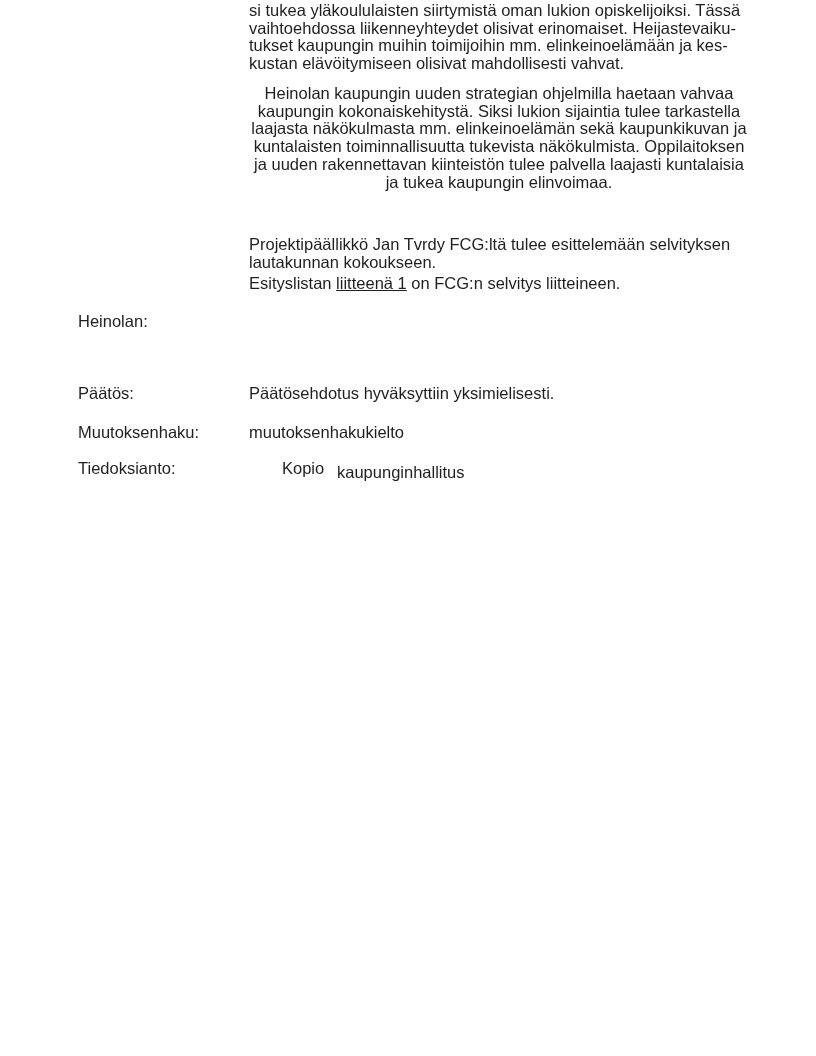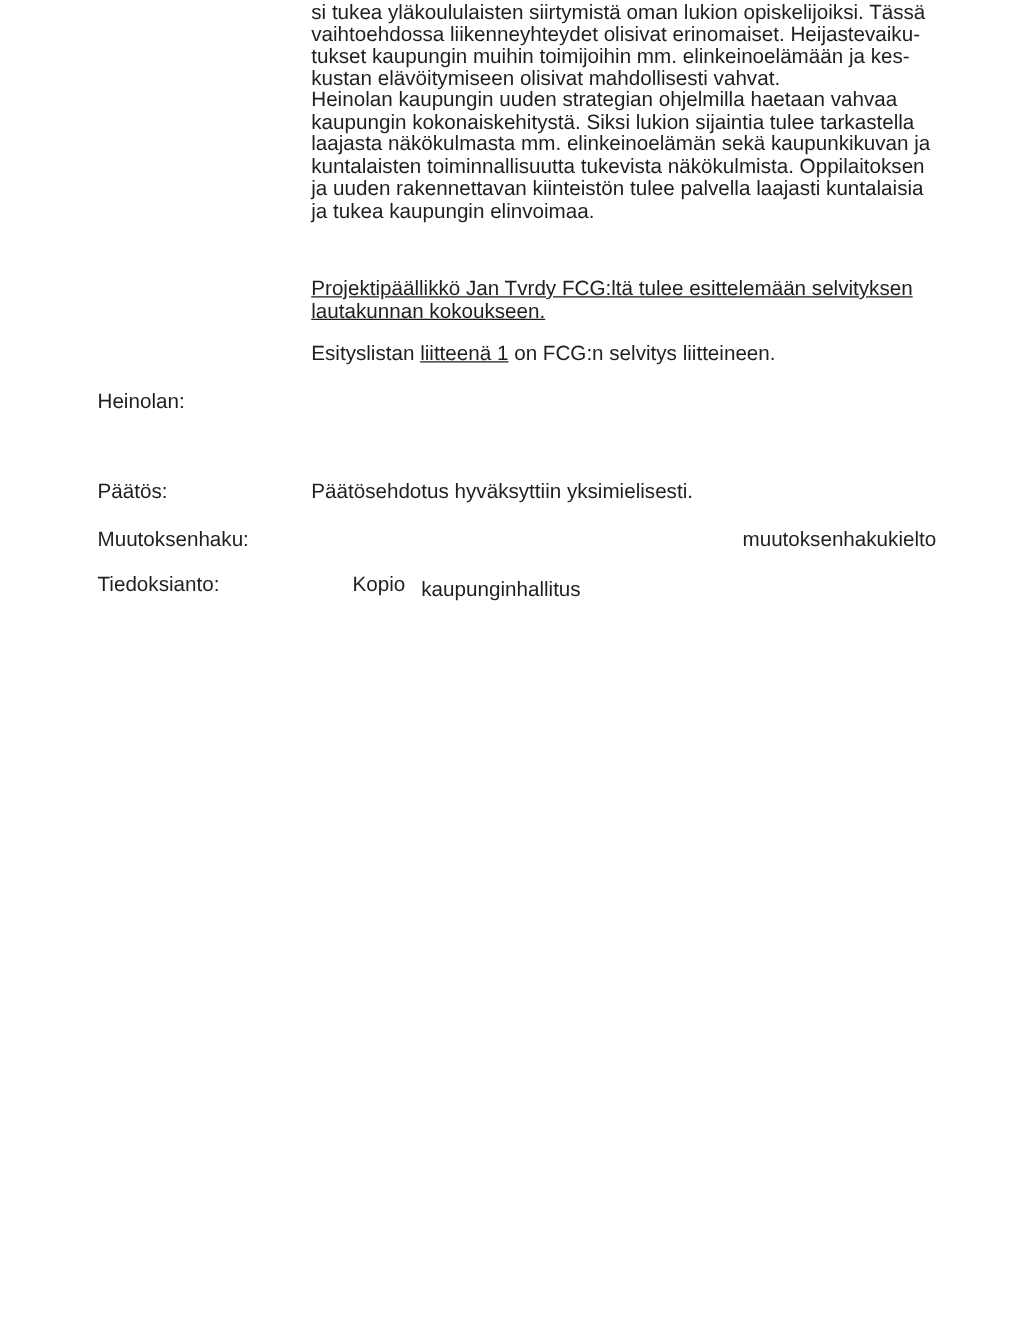--- a/index.html
+++ b/index.html
@@ -28,37 +28,37 @@
 </head>
 <body>
 
 <div class="page">
 
   <div class="abs body-col multiline" style="top: 2px;">si tukea yläkoululaisten siirtymistä oman lukion opiskelijoiksi. Tässä
 vaihtoehdossa liikenneyhteydet olisivat erinomaiset. Heijastevaiku-
 tukset kaupungin muihin toimijoihin mm. elinkeinoelämään ja kes-
 kustan elävöitymiseen olisivat mahdollisesti vahvat.</div>
 
-  <div class="abs body-col multiline" style="top: 72px;">Heinolan kaupungin uuden strategian ohjelmilla haetaan vahvaa
+  <div class="abs body-col multiline" style="top: 85px; text-align: center;">Heinolan kaupungin uuden strategian ohjelmilla haetaan vahvaa
 kaupungin kokonaiskehitystä. Siksi lukion sijaintia tulee tarkastella
 laajasta näkökulmasta mm. elinkeinoelämän sekä kaupunkikuvan ja
 kuntalaisten toiminnallisuutta tukevista näkökulmista. Oppilaitoksen
 ja uuden rakennettavan kiinteistön tulee palvella laajasti kuntalaisia
 ja tukea kaupungin elinvoimaa.</div>
 
-  <div class="abs body-col multiline" style="top: 223px; text-decoration: underline;">Projektipäällikkö Jan Tvrdy FCG:ltä tulee esittelemään selvityksen
+  <div class="abs body-col multiline" style="top: 236px;">Projektipäällikkö Jan Tvrdy FCG:ltä tulee esittelemään selvityksen
 lautakunnan kokoukseen.</div>
 
   <div class="abs body-col para4" style="top: 275px;"><span>Esityslistan </span><span class="underline">liitteenä 1</span><span> on FCG:n selvitys liitteineen.</span></div>
 
   <div class="abs label-col" style="top: 313px;">Heinolan:</div>
 
   <div class="abs label-col" style="top: 385px;">Päätös:</div>
   <div class="abs body-col" style="top: 385px;">Päätösehdotus hyväksyttiin yksimielisesti.</div>
 
   <div class="abs label-col" style="top: 424px;">Muutoksenhaku:</div>
-  <div class="abs body-col" style="top: 424px; text-align: right;">muutoksenhakukielto</div>
+  <div class="abs body-col" style="top: 424px;">muutoksenhakukielto</div>
 
   <div class="abs label-col" style="top: 460px;">Tiedoksianto:</div>
   <div class="abs" style="left: 249px; top: 460px; margin-left: 33px;">Kopio</div>
   <div class="abs" style="left: 337px; top: 464px;">kaupunginhallitus</div>
 
 </div>
 
 </body></html>

